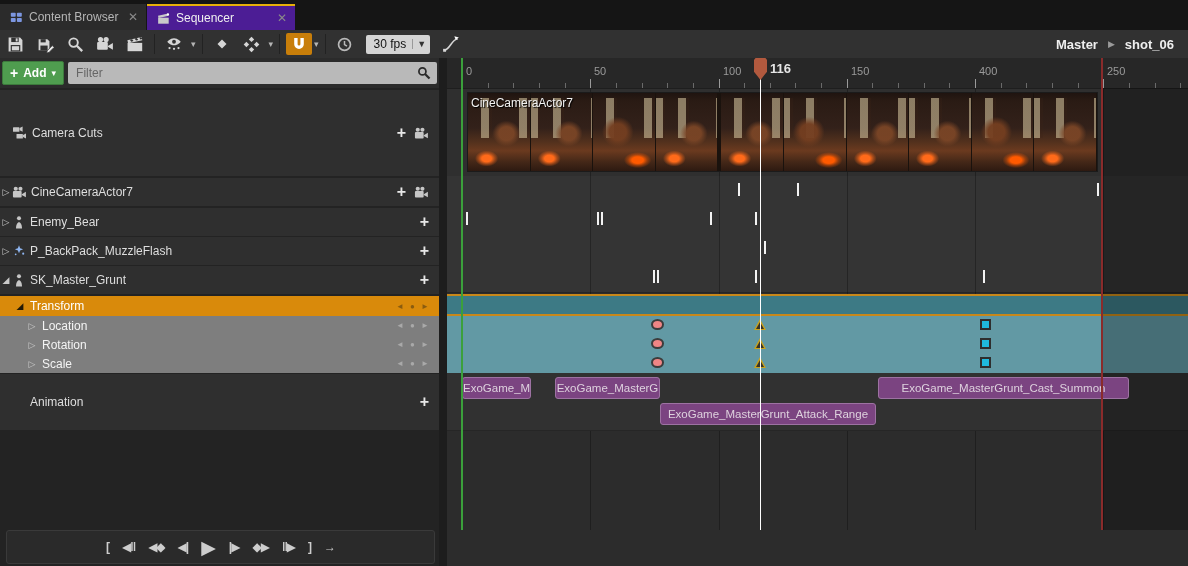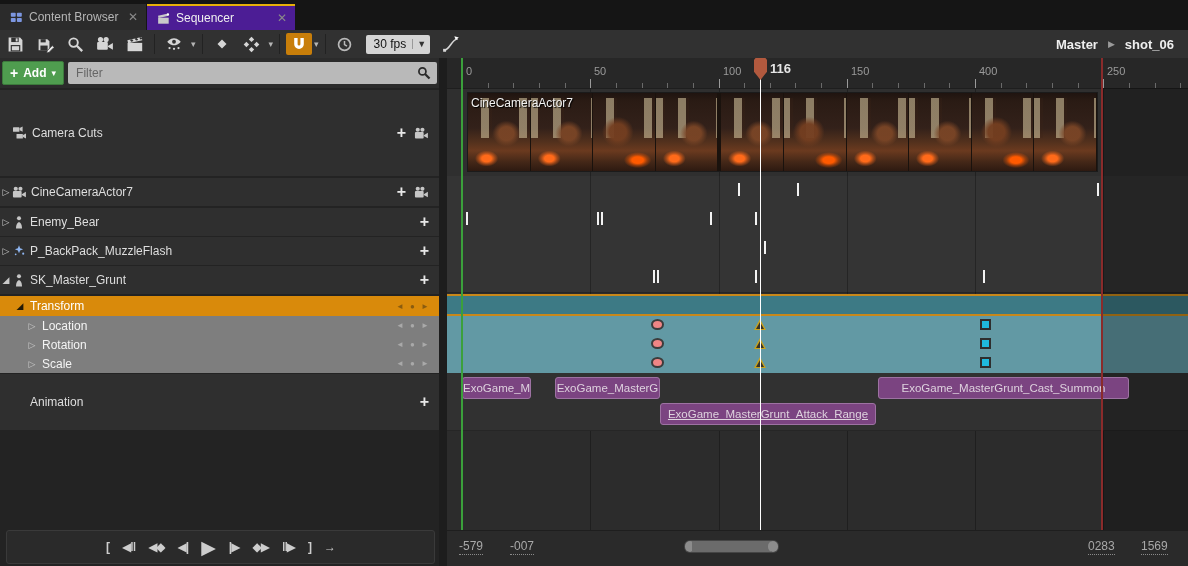--- a/index.html
+++ b/index.html
@@ -446,31 +446,20 @@
         <div class="rlabel" style="left: 404px;">150</div>
         <div class="rtick major" style="left: 528px;"></div>
         <div class="rlabel" style="left: 532px;">400</div>
         <div class="rtick major" style="left: 656px;"></div>
         <div class="rlabel" style="left: 660px;">250</div>
       </div>
     <div id="playline" style="left: 313px;"></div>
     <div id="playmarker" style="left: 307px;"></div>
     <div id="playlabel" style="left: 323px;">116</div>
 
-    <div id="tbottom">
-      <span class="numfield" style="left:12px">-579</span>
-      <span class="numfield" style="left:63px">-007</span>
-      <div id="hscroll">
-        <span class="cap" style="left:1px"></span>
-        <span class="thumbbar"></span>
-        <span class="cap" style="right:1px"></span>
-      </div>
-      <span class="numfield" style="left:641px">0283</span>
-      <span class="numfield" style="left:694px">1569</span>
-    </div>
   <div class="keytick" style="left: 291px; top: 125px;"></div>
       <div class="keytick" style="left: 350px; top: 125px;"></div>
       <div class="keytick" style="left: 650px; top: 125px;"></div>
       <div class="keytick" style="left: 19px; top: 154px;"></div>
       <div class="keytick" style="left: 150px; top: 154px;"></div>
       <div class="keytick" style="left: 154px; top: 154px;"></div>
       <div class="keytick" style="left: 263px; top: 154px;"></div>
       <div class="keytick" style="left: 308px; top: 154px;"></div>
       <div class="keytick" style="left: 317px; top: 183px;"></div>
       <div class="keytick" style="left: 206px; top: 212px;"></div>
@@ -481,16 +470,16 @@
       <div class="key-tri" style="left: 307px; top: 261px;"></div>
       <div class="key-square" style="left: 533px; top: 261px;"></div>
       <div class="key-circle" style="left: 204px; top: 280px;"></div>
       <div class="key-tri" style="left: 307px; top: 280px;"></div>
       <div class="key-square" style="left: 533px; top: 280px;"></div>
       <div class="key-circle" style="left: 204px; top: 299px;"></div>
       <div class="key-tri" style="left: 307px; top: 299px;"></div>
       <div class="key-square" style="left: 533px; top: 299px;"></div>
       <div class="clip" style="left: 15px; width: 69px; top: 319px;">ExoGame_Mas</div>
       <div class="clip" style="left: 108px; width: 105px; top: 319px;">ExoGame_MasterG</div>
-      <div class="clip" style="left: 213px; width: 216px; top: 345px; text-decoration: underline;">ExoGame_MasterGrunt_Attack_Range</div>
+      <div class="clip" style="left: 213px; width: 216px; top: 345px;">ExoGame_MasterGrunt_Attack_Range</div>
       <div class="clip" style="left: 431px; width: 251px; top: 319px;">ExoGame_MasterGrunt_Cast_Summon</div>
     </div>
 </div>
 
 </body></html>

